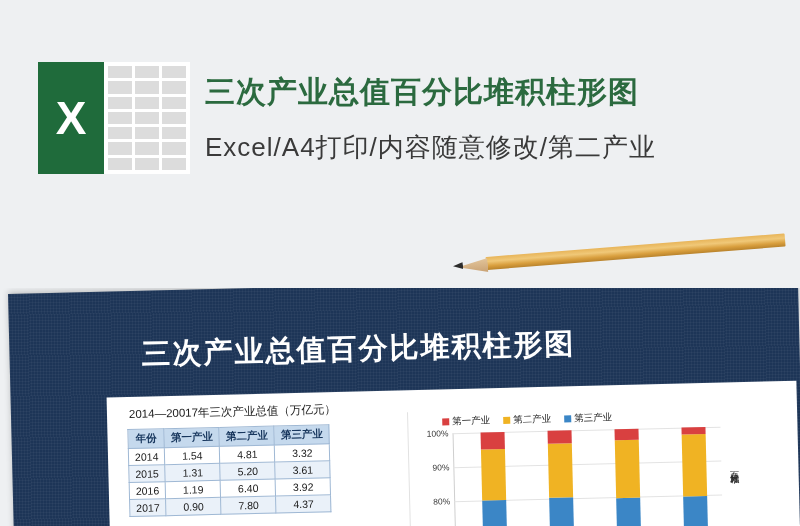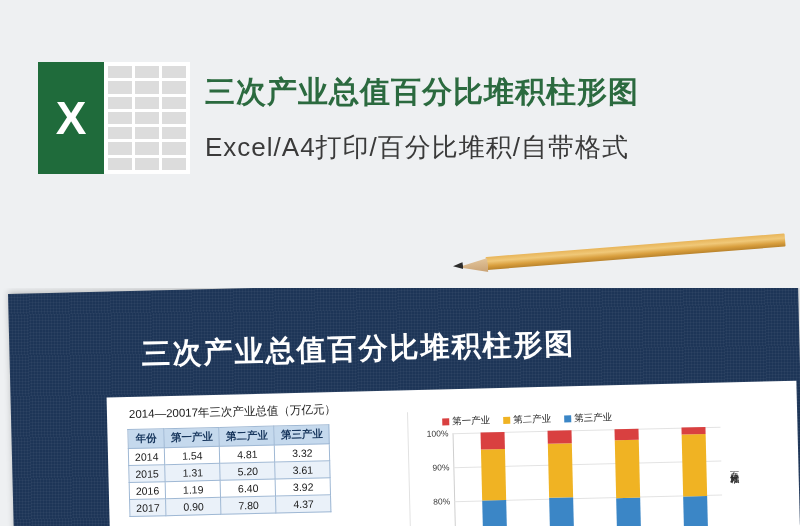--- a/index.html
+++ b/index.html
@@ -184,21 +184,21 @@
       <div class="logo-cell"></div>
         <div class="logo-cell"></div>
         <div class="logo-cell"></div>
       <div class="logo-cell"></div>
         <div class="logo-cell"></div>
         <div class="logo-cell"></div>
     </div>
   </div>
 
   <div class="banner-title">三次产业总值百分比堆积柱形图</div>
-  <div class="banner-sub">Excel/A4打印/百分比堆积/自带格式</div>
+  <div class="banner-sub">Excel/A4打印/内容随意修改/第二产业</div>
 
   <div class="pencil">
     <div class="pencil-body"></div>
     <div class="pencil-tip"></div>
     <div class="pencil-lead"></div>
   </div>
 </div>
 
 <div class="doc-wrap">
   <div class="doc-page">

